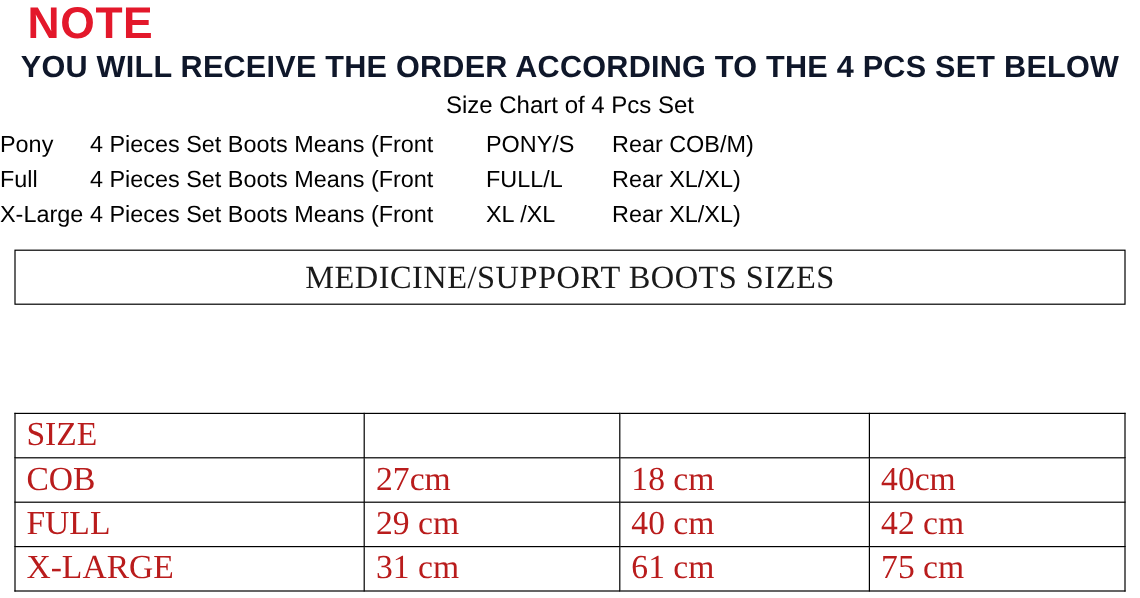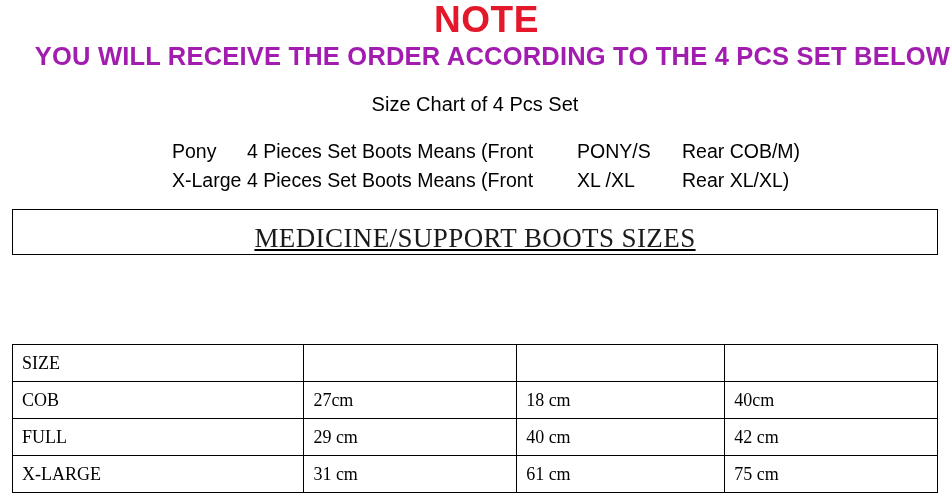--- a/index.html
+++ b/index.html
@@ -14,48 +14,47 @@
     color: #000000;
     overflow: hidden;
   }
   .page {
     position: relative;
     width: 950px;
     height: 498px;
     box-sizing: border-box;
   }
   .note-title {
-    text-align: center;
+    text-align: left;
     color: #e3182b;
     font-weight: bold;
     font-size: 37px;
     line-height: 40px;
     letter-spacing: 0.5px;
     margin-top: 0px;
     padding-left: 23px;
   }
   .note-sub {
-    text-align: right;
-    color: #a21caf;
+    text-align: center;
+    color: #0f172a;
     font-weight: bold;
     font-size: 25.5px;
     line-height: 30px;
     letter-spacing: 0.2px;
     margin-top: 1px;
   }
   .size-chart-heading {
     text-align: center;
     font-size: 20px;
     line-height: 26px;
-    margin-top: 20px;
+    margin-top: 4px;
     color: #000;
   }
   .set-rows {
-    margin-top: 20px;
-    padding-left: 172px;
+    margin-top: 6px;
   }
   .set-row {
     font-size: 19.5px;
     line-height: 29px;
     white-space: nowrap;
     color: #000;
   }
   .set-row .c-size {
     display: inline-block;
     width: 75px;
@@ -69,23 +68,22 @@
     width: 105px;
   }
   .set-row .c-rear {
     display: inline-block;
   }
   .banner {
     margin: 14px 12px 0 12px;
     border: 1.5px solid #000;
     height: 44px;
     display: flex;
-    align-items: flex-end;
+    align-items: center;
     justify-content: center;
-    text-decoration: underline;
   }
   .banner-text {
     font-family: "Liberation Serif", serif;
     font-size: 27px;
     letter-spacing: 0.4px;
     color: #1a1a1a;
   }
   .table-wrap {
     position: absolute;
     left: 12px;
@@ -95,42 +93,45 @@
   table.sizes {
     border-collapse: collapse;
     width: 100%;
     table-layout: fixed;
     font-family: "Liberation Serif", serif;
   }
   table.sizes td {
     border: 1.5px solid #000;
     height: 36px;
     padding: 0 0 0 9px;
-    font-size: 18px;
-    color: #000000;
+    font-size: 28px;
+    color: #b91c1c;
     vertical-align: middle;
   }
   table.sizes col.c1 { width: 31.5%; }
   table.sizes col.c2 { width: 23%; }
   table.sizes col.c3 { width: 22.5%; }
   table.sizes col.c4 { width: 23%; }
 </style>
 </head>
 <body>
 
 <div class="page">
 
   <div class="note-title">NOTE</div>
   <div class="note-sub">YOU WILL RECEIVE THE ORDER ACCORDING TO THE 4 PCS SET BELOW</div>
 
   <div class="size-chart-heading">Size Chart of 4 Pcs Set</div>
 
   <div class="set-rows">
     <div class="set-row">
       <span class="c-size">Pony</span><span class="c-desc">4 Pieces Set Boots Means (Front</span><span class="c-front">PONY/S</span><span class="c-rear">Rear COB/M)</span>
+    </div>
+    <div class="set-row">
+      <span class="c-size">Full</span><span class="c-desc">4 Pieces Set Boots Means (Front</span><span class="c-front">FULL/L</span><span class="c-rear">Rear XL/XL)</span>
     </div>
     <div class="set-row">
       <span class="c-size">X-Large</span><span class="c-desc">4 Pieces Set Boots Means (Front</span><span class="c-front">XL /XL</span><span class="c-rear">Rear XL/XL)</span>
     </div>
   </div>
 
   <div class="banner">
     <span class="banner-text">MEDICINE/SUPPORT BOOTS SIZES</span>
   </div>
 

